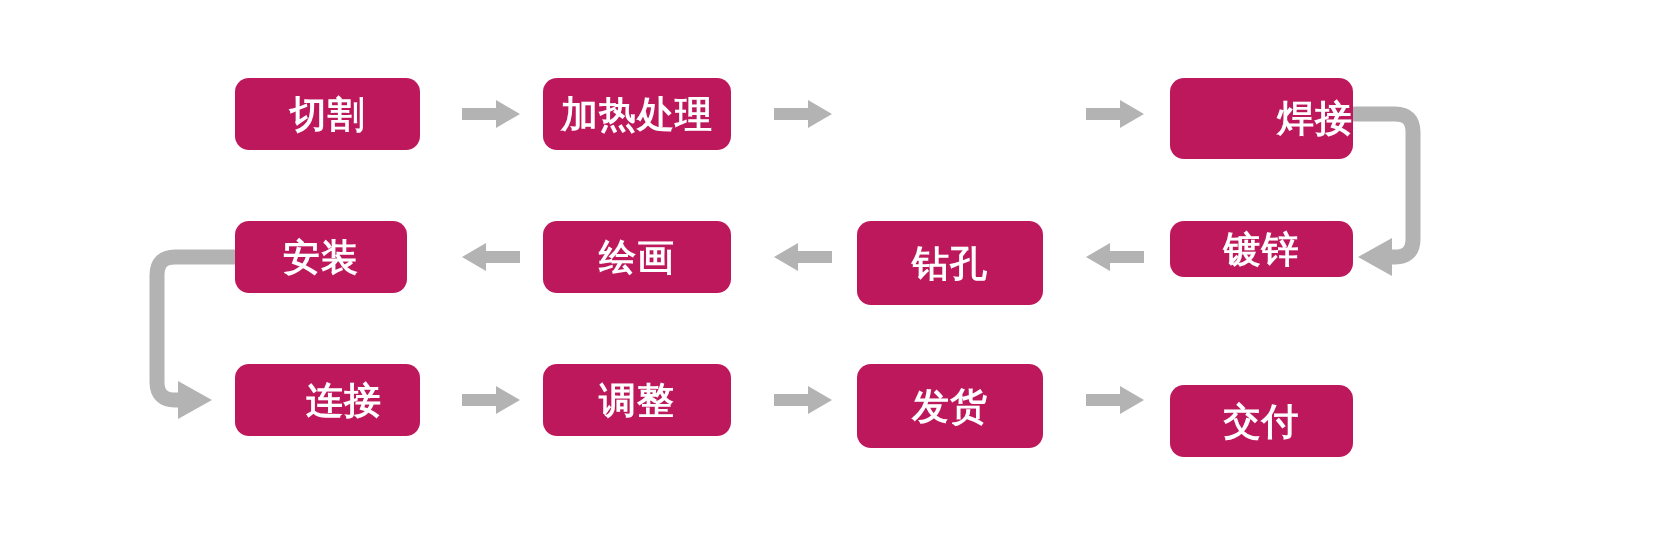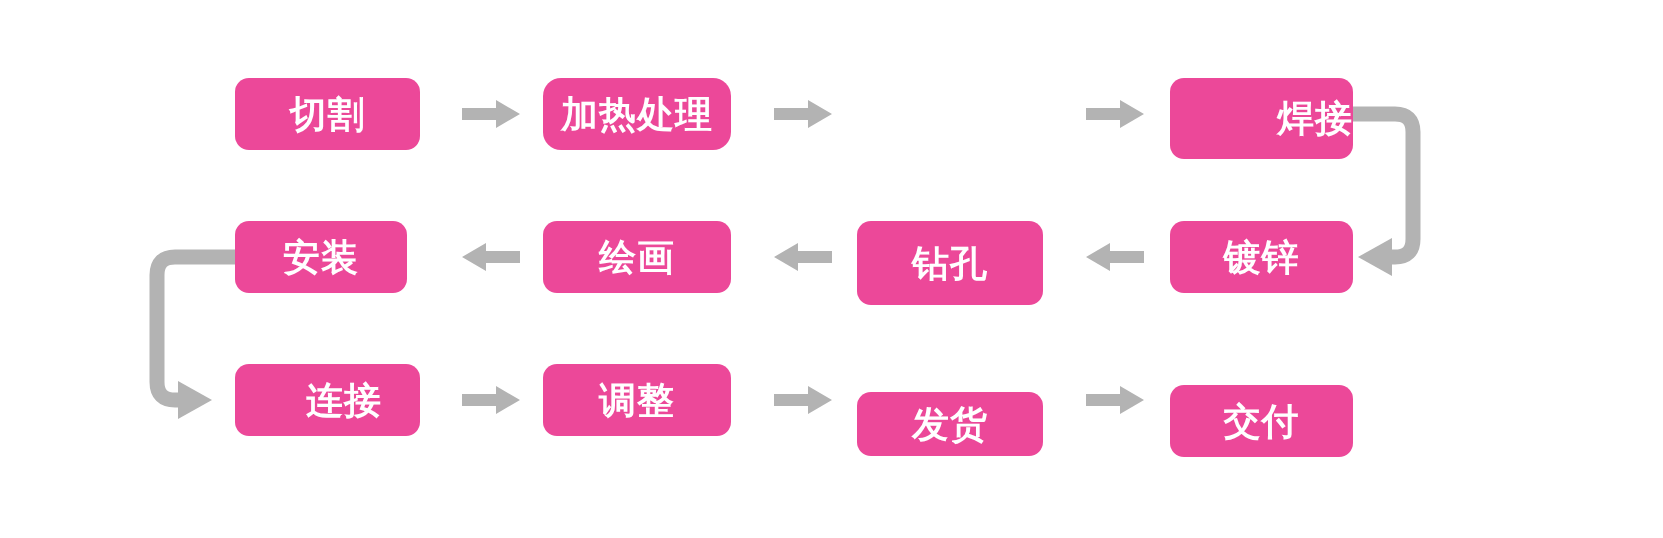--- a/index.html
+++ b/index.html
@@ -28,21 +28,21 @@
     z-index: 1;
     pointer-events: none;
   }
   
   .node {
     position: absolute;
     z-index: 3;
     display: flex;
     align-items: center;
     justify-content: center;
-    background: #ec4899;
+    background: #be185d;
     border-radius: 14px;
     box-sizing: border-box;
     cursor: pointer;
   }
   .node-label {
     color: #ffffff;
     font-weight: bold;
     font-size: 37px;
     line-height: 1;
     letter-spacing: 1px;
@@ -78,21 +78,21 @@
   <div class="node" style="left:235px; top:78px; width:185px; height:72px;">
     <span class="node-label">切割</span>
   </div>
 
   <div class="arrow" style="left:462px; top:100px;">
     <svg width="58" height="28" viewBox="0 0 58 28">
       <polygon points="0,8 34,8 34,0 58,14 34,28 34,20 0,20" fill="#b3b3b3"></polygon>
     </svg>
   </div>
 
-  <div class="node" style="left:543px; top:78px; width:188px; height:72px;border-radius:18px;">
+  <div class="node" style="left:543px; top:78px; width:188px; height:72px;">
     <span class="node-label">加热处理</span>
   </div>
 
   <div class="arrow" style="left:774px; top:100px;">
     <svg width="58" height="28" viewBox="0 0 58 28">
       <polygon points="0,8 34,8 34,0 58,14 34,28 34,20 0,20" fill="#b3b3b3"></polygon>
     </svg>
   </div>
 
 
@@ -129,21 +129,21 @@
   <div class="node" style="left:857px; top:221px; width:186px; height:84px;">
     <span class="node-label">钻孔</span>
   </div>
 
   <div class="arrow" style="left:1086px; top:243px;">
     <svg width="58" height="28" viewBox="0 0 58 28">
       <polygon points="58,8 24,8 24,0 0,14 24,28 24,20 58,20" fill="#b3b3b3"></polygon>
     </svg>
   </div>
 
-  <div class="node" style="left:1170px; top:221px; width:183px; height:72px;">
+  <div class="node" style="left:1170px; top:221px; width:183px; height:56px;">
     <span class="node-label">镀锌</span>
   </div>
 
   <div class="node" style="left:235px; top:364px; width:185px; height:72px;padding-left:33px;">
     <span class="node-label">连接</span>
   </div>
 
   <div class="arrow" style="left:462px; top:386px;">
     <svg width="58" height="28" viewBox="0 0 58 28">
       <polygon points="0,8 34,8 34,0 58,14 34,28 34,20 0,20" fill="#b3b3b3"></polygon>
@@ -153,21 +153,21 @@
   <div class="node" style="left:543px; top:364px; width:188px; height:72px;">
     <span class="node-label">调整</span>
   </div>
 
   <div class="arrow" style="left:774px; top:386px;">
     <svg width="58" height="28" viewBox="0 0 58 28">
       <polygon points="0,8 34,8 34,0 58,14 34,28 34,20 0,20" fill="#b3b3b3"></polygon>
     </svg>
   </div>
 
-  <div class="node" style="left:857px; top:364px; width:186px; height:64px;margin-top:28px;">
+  <div class="node" style="left:857px; top:364px; width:186px; height:84px;">
     <span class="node-label">发货</span>
   </div>
 
   <div class="arrow" style="left:1086px; top:386px;">
     <svg width="58" height="28" viewBox="0 0 58 28">
       <polygon points="0,8 34,8 34,0 58,14 34,28 34,20 0,20" fill="#b3b3b3"></polygon>
     </svg>
   </div>
 
   <div class="node" style="left:1170px; top:364px; width:183px; height:72px;margin-top:21px;">

